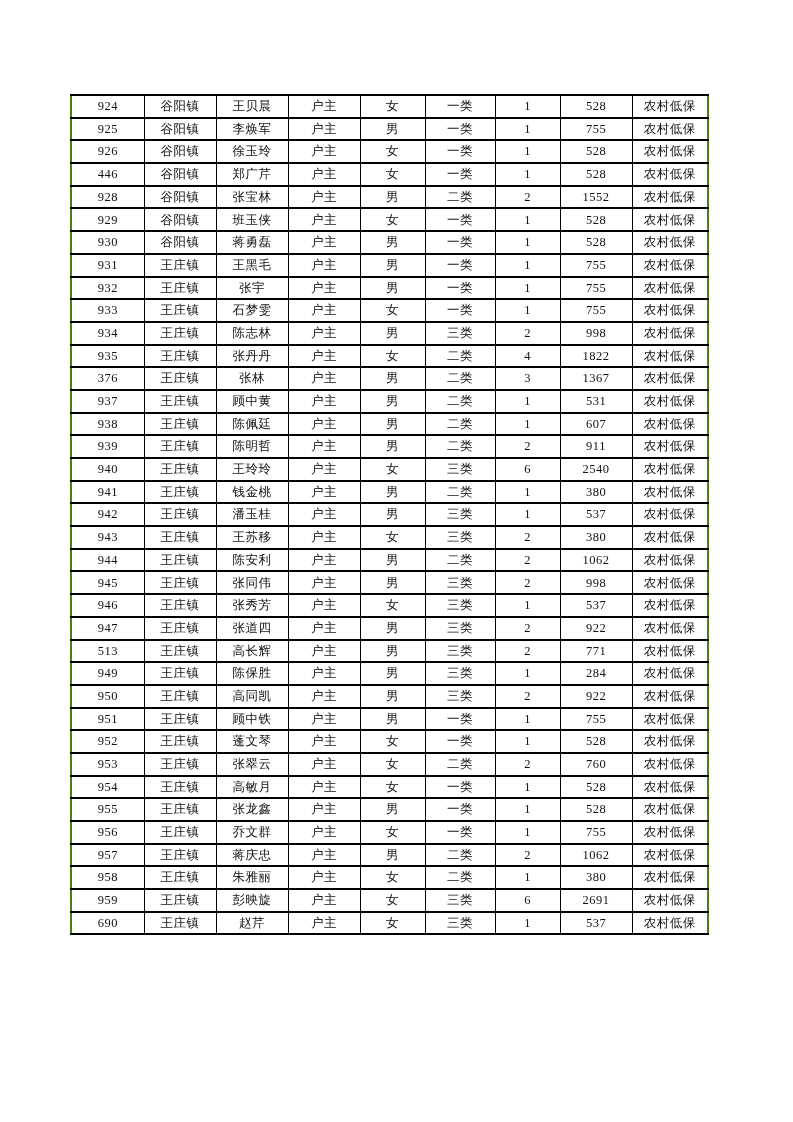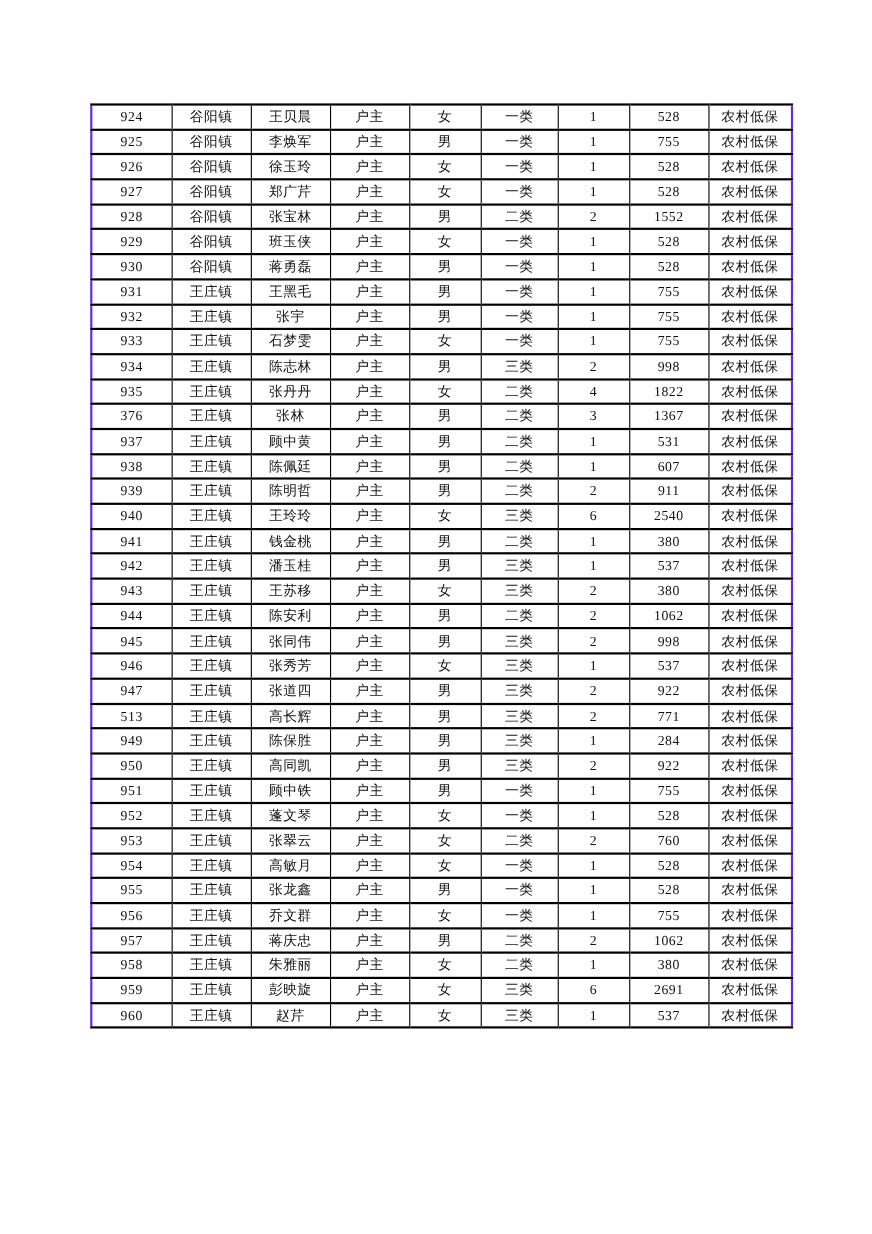--- a/index.html
+++ b/index.html
@@ -9,26 +9,26 @@
     width: 793px;
     height: 1122px;
     background: #ffffff;
     margin: 0 auto;
     overflow: hidden;
     font-family: "Liberation Serif", "DejaVu Serif", serif;
     color: #111111;
   }
   table.roster {
     position: absolute;
-    left: 82px;
+    left: 70px;
     top: 94px;
     width: 637px;
     border-collapse: collapse;
     table-layout: fixed;
-    border: 2px solid #6d28d9;
+    border: 2px solid #4d7c0f;
   }
   table.roster td {
     border-left: 1px solid #000000;
     border-right: 1px solid #000000;
     border-top: 2px solid #000000;
     border-bottom: 2px solid #000000;
     height: 22.7px;
     text-align: center;
     vertical-align: middle;
     font-size: 12.5px;
@@ -82,21 +82,21 @@
           <td>谷阳镇</td>
           <td>徐玉玲</td>
           <td>户主</td>
           <td>女</td>
           <td>一类</td>
           <td>1</td>
           <td>528</td>
           <td>农村低保</td>
         </tr>
         <tr>
-          <td>927</td>
+          <td>446</td>
           <td>谷阳镇</td>
           <td>郑广芹</td>
           <td>户主</td>
           <td>女</td>
           <td>一类</td>
           <td>1</td>
           <td>528</td>
           <td>农村低保</td>
         </tr>
         <tr>
@@ -445,21 +445,21 @@
           <td>王庄镇</td>
           <td>彭映旋</td>
           <td>户主</td>
           <td>女</td>
           <td>三类</td>
           <td>6</td>
           <td>2691</td>
           <td>农村低保</td>
         </tr>
         <tr>
-          <td>960</td>
+          <td>690</td>
           <td>王庄镇</td>
           <td>赵芹</td>
           <td>户主</td>
           <td>女</td>
           <td>三类</td>
           <td>1</td>
           <td>537</td>
           <td>农村低保</td>
         </tr>
       </tbody>

